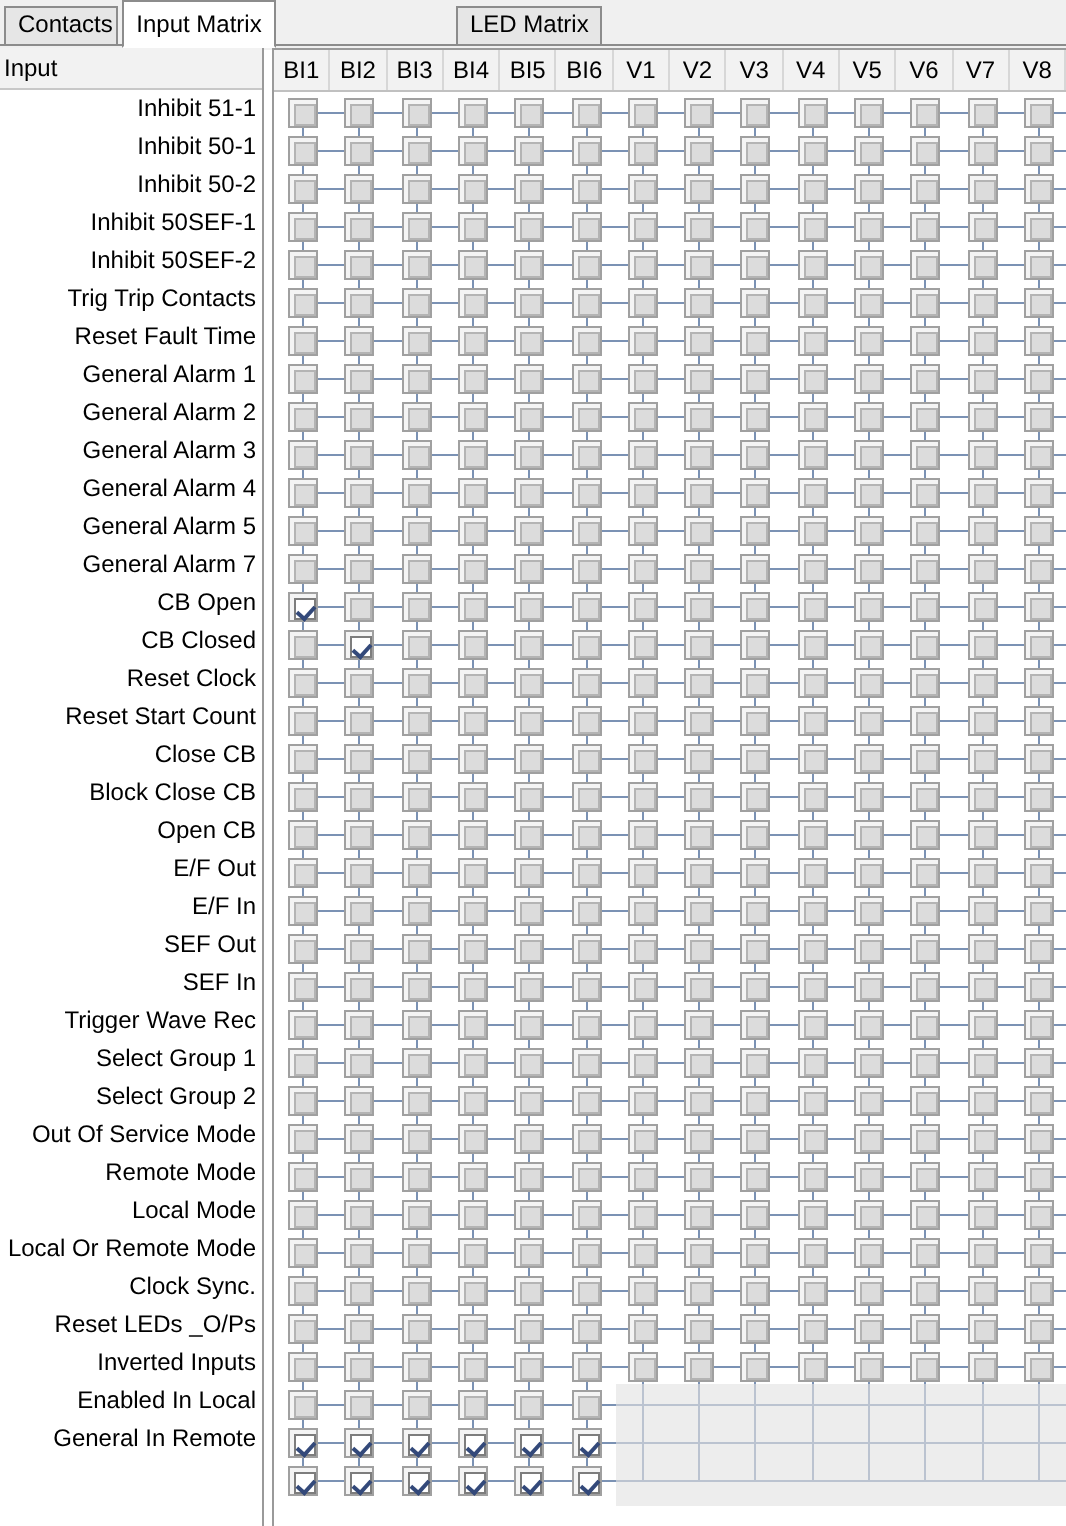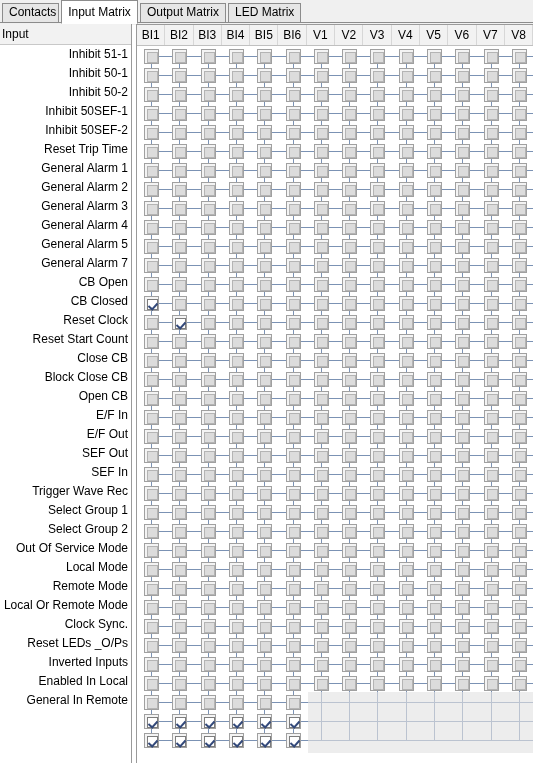--- a/index.html
+++ b/index.html
@@ -197,56 +197,56 @@
     transform: rotate(42deg);
   }
 </style>
 </head>
 <body>
 
 <div id="tabstrip">
   <div class="tabline"></div>
 <div class="tab" style="left: 2px; width: 57px;"><span>Contacts</span></div>
     <div class="tab active" style="left: 61px; width: 77px;"><span>Input Matrix</span></div>
-    <div class="tab" style="left: 140px; width: 86px;"><span>Output Matrix</span></div>
     <div class="tab" style="left: 228px; width: 73px;"><span>LED Matrix</span></div>
   </div>
 
 <div id="labelpanel">
   <div id="labelheader">Input</div>
   <div id="labellist">
       <div class="rowlabel">Inhibit 51-1</div>
       <div class="rowlabel">Inhibit 50-1</div>
       <div class="rowlabel">Inhibit 50-2</div>
       <div class="rowlabel">Inhibit 50SEF-1</div>
       <div class="rowlabel">Inhibit 50SEF-2</div>
-      <div class="rowlabel">Reset Trip Time</div>
+      <div class="rowlabel">Trig Trip Contacts</div>
+      <div class="rowlabel">Reset Fault Time</div>
       <div class="rowlabel">General Alarm 1</div>
       <div class="rowlabel">General Alarm 2</div>
       <div class="rowlabel">General Alarm 3</div>
       <div class="rowlabel">General Alarm 4</div>
       <div class="rowlabel">General Alarm 5</div>
       <div class="rowlabel">General Alarm 7</div>
       <div class="rowlabel">CB Open</div>
       <div class="rowlabel">CB Closed</div>
       <div class="rowlabel">Reset Clock</div>
       <div class="rowlabel">Reset Start Count</div>
       <div class="rowlabel">Close CB</div>
       <div class="rowlabel">Block Close CB</div>
       <div class="rowlabel">Open CB</div>
+      <div class="rowlabel">E/F Out</div>
       <div class="rowlabel">E/F In</div>
-      <div class="rowlabel">E/F Out</div>
       <div class="rowlabel">SEF Out</div>
       <div class="rowlabel">SEF In</div>
       <div class="rowlabel">Trigger Wave Rec</div>
       <div class="rowlabel">Select Group 1</div>
       <div class="rowlabel">Select Group 2</div>
       <div class="rowlabel">Out Of Service Mode</div>
+      <div class="rowlabel">Remote Mode</div>
       <div class="rowlabel">Local Mode</div>
-      <div class="rowlabel">Remote Mode</div>
       <div class="rowlabel">Local Or Remote Mode</div>
       <div class="rowlabel">Clock Sync.</div>
       <div class="rowlabel">Reset LEDs _O/Ps</div>
       <div class="rowlabel">Inverted Inputs</div>
       <div class="rowlabel">Enabled In Local</div>
       <div class="rowlabel">General In Remote</div>
     </div>
 </div>
 
 <div id="gridpanel">

